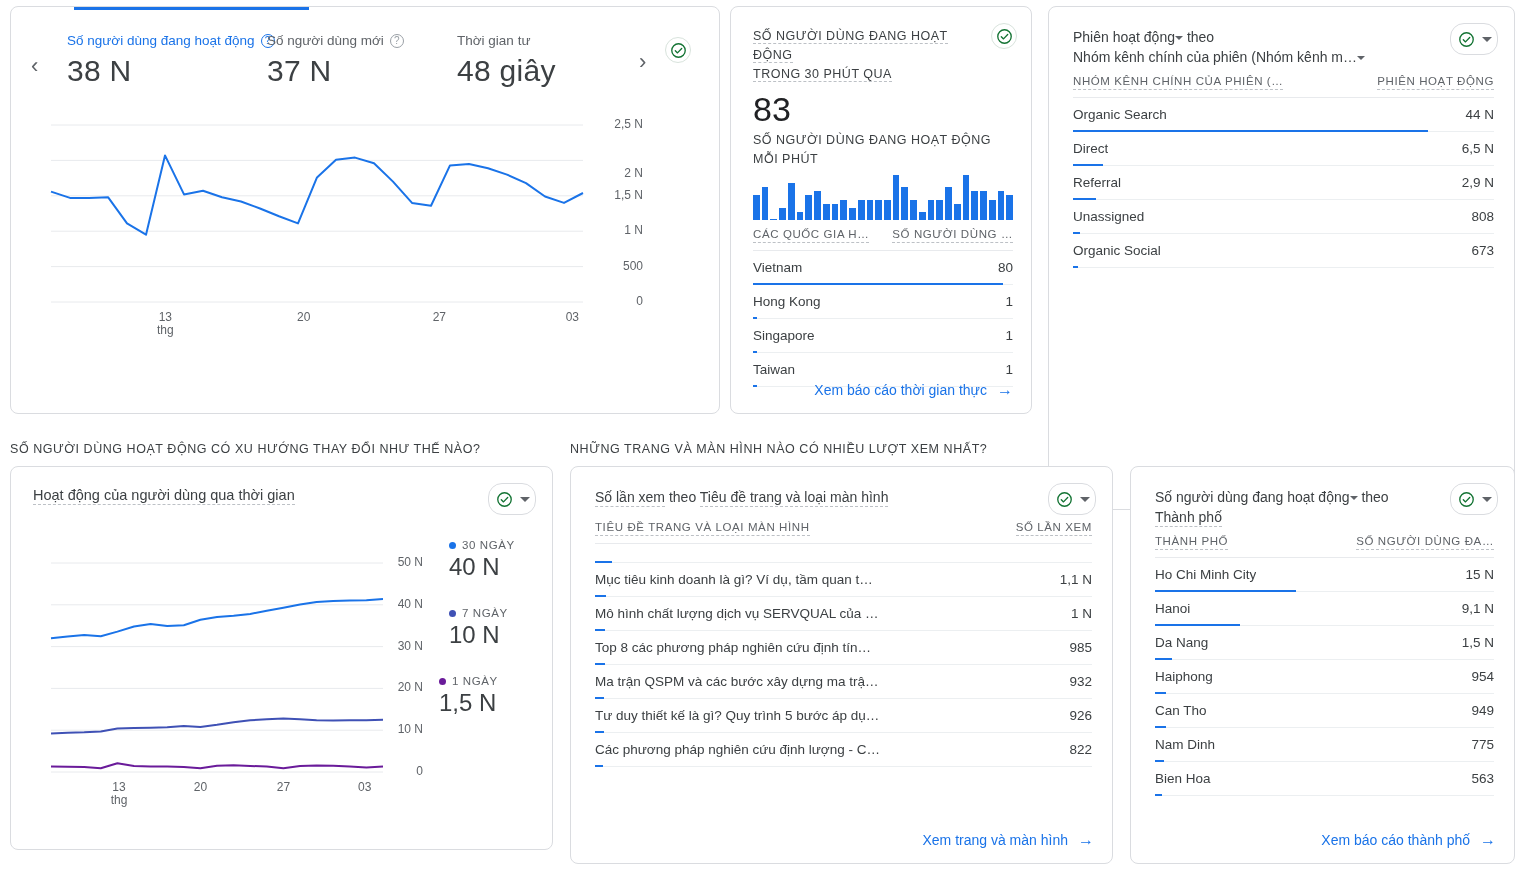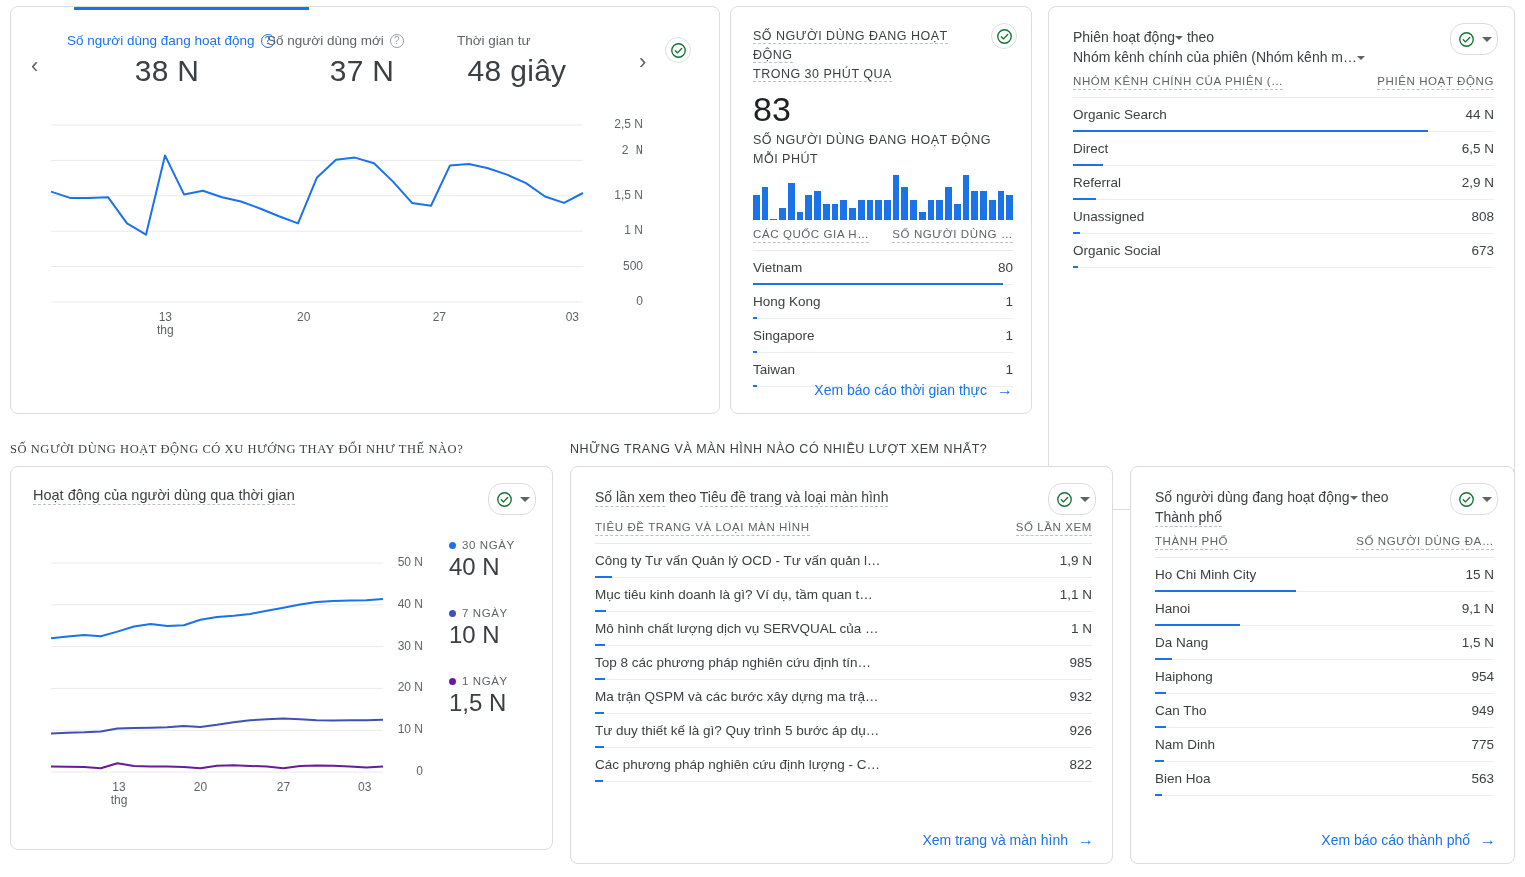--- a/index.html
+++ b/index.html
@@ -66,21 +66,21 @@
   .bar { position:absolute; left:0; bottom:-1px; height:2.5px; background:#1a73e8; }
 
   
   #card-overview { left:10px; top:6px; width:710px; height:408px; }
   .tabbar { position:absolute; left:0; top:0; width:100%; height:3px; }
   .tab-ind { position:absolute; top:0; height:3px; background:#1a73e8; }
   .metrics { display:flex; align-items:flex-start; padding:26px 0 0 56px; gap:0; }
   .metric { }
   .metric .mlabel { font-size:13.5px; color:#5f6368; display:flex; align-items:center; gap:6px; white-space:nowrap;}
   .metric.active .mlabel { color:#1a73e8; }
-  .metric .mval { font-size:30px; font-weight:400; color:#3c4043; margin-top:6px; letter-spacing:.3px;text-align:center;}
+  .metric .mval { font-size:30px; font-weight:400; color:#3c4043; margin-top:6px; letter-spacing:.3px;}
   .qmark {
     width:14px;height:14px;border-radius:50%;border:1.3px solid #9aa0a6;
     font-size:10px;line-height:12px;text-align:center;color:#9aa0a6;flex:0 0 auto;
   }
   .metric.active .qmark { border-color:#1a73e8;color:#1a73e8; }
   .nav-arrow { position:absolute; color:#5f6368; font-size:22px; cursor:pointer; user-select:none; }
   #ov-prev { left:20px; top:46px; }
   #ov-next { left:628px; top:42px; font-weight:300;}
   #ov-check { position:absolute; right:28px; top:30px; }
 
@@ -99,21 +99,21 @@
 
   
   #card-channels { left:1048px; top:6px; width:467px; height:504px; }
   .dd-title { font-size:14px; color:#3c4043; line-height:20px; }
 
   
   .sec-head {
     position:absolute; font-size:12.5px; letter-spacing:.55px;
     color:#3c4043; text-transform:uppercase;
   }
-  #sec1 { left:10px; top:442px;font-family:Liberation Serif, serif; }
+  #sec1 { left:10px; top:442px; }
   #sec2 { left:570px; top:442px; }
 
   
   #card-activity { left:10px; top:466px; width:543px; height:384px; }
   .legend-item { position:absolute; }
   .legend-item .lg-top { font-size:11.5px; letter-spacing:.6px; color:#5f6368; display:flex; align-items:center; gap:6px; text-transform:uppercase;}
   .legend-item .dot { width:7px;height:7px;border-radius:50%;display:inline-block; }
   .legend-item .lg-val { font-size:24px; color:#3c4043; margin-top:2px; }
 
   
@@ -164,21 +164,21 @@
         </div>
         <div class="mval">48 giây</div>
       </div>
     </div>
 
     <div class="linechart" id="ov-chart">
         <div class="axis-lab" style="top: 177px;">0</div>
         <div class="axis-lab" style="top: 141.6px;">500</div>
         <div class="axis-lab" style="top: 106.2px;">1 N</div>
         <div class="axis-lab" style="top: 70.8px;">1,5 N</div>
-        <div class="axis-lab" style="top: 27px; font-family: Liberation Mono, monospace;">2 N</div>
+        <div class="axis-lab" style="top: 49px;">2 N</div>
         <div class="axis-lab" style="top: 0px;">2,5 N</div>
         <svg width="610" height="215" style="display: block;">
           <line x1="6" y1="185" x2="538" y2="185" stroke="#e8eaed" stroke-width="1"></line>
           <line x1="6" y1="149.6" x2="538" y2="149.6" stroke="#e8eaed" stroke-width="1"></line>
           <line x1="6" y1="114.2" x2="538" y2="114.2" stroke="#e8eaed" stroke-width="1"></line>
           <line x1="6" y1="78.8" x2="538" y2="78.8" stroke="#e8eaed" stroke-width="1"></line>
           <line x1="6" y1="43.400000000000006" x2="538" y2="43.400000000000006" stroke="#e8eaed" stroke-width="1"></line>
           <line x1="6" y1="8" x2="538" y2="8" stroke="#e8eaed" stroke-width="1"></line>
           <path d="M6.0 74.6 L25.0 80.9 L44.0 80.9 L63.0 80.2 L82.0 106.4 L101.0 117.7 L120.0 38.4 L139.0 77.4 L158.0 73.8 L177.0 80.2 L196.0 84.5 L215.0 91.5 L234.0 99.3 L253.0 106.4 L272.0 60.4 L291.0 42.7 L310.0 40.6 L329.0 46.2 L348.0 64.6 L367.0 85.9 L386.0 88.7 L405.0 48.4 L424.0 46.9 L443.0 51.2 L462.0 57.6 L481.0 66.1 L500.0 79.5 L519.0 85.9 L538.0 76.0 " fill="none" stroke="#1a73e8" stroke-width="2" stroke-linejoin="round"></path>
         </svg>
@@ -405,21 +405,21 @@
           </div>
           <div class="lg-val">40 N</div>
         </div>
         <div class="legend-item" style="left: 438px; top: 140px;">
           <div class="lg-top">
             <span class="dot" style="background: rgb(63, 81, 181);"></span>
             <span>7 NGÀY</span>
           </div>
           <div class="lg-val">10 N</div>
         </div>
-        <div class="legend-item" style="left: 438px; top: 208px;">
+        <div class="legend-item" style="left: 428px; top: 208px;">
           <div class="lg-top">
             <span class="dot" style="background: rgb(106, 27, 154);"></span>
             <span>1 NGÀY</span>
           </div>
           <div class="lg-val">1,5 N</div>
         </div>
       </div>
   </div>
 
   <div class="card" id="card-pages">
@@ -441,24 +441,20 @@
         <span class="dashed-ul">Tiêu đề trang và loại màn hình</span>
       </div>
     </div>
     <div style="padding:14px 20px 0 24px;">
       <div class="thead">
         <span>TIÊU ĐỀ TRANG VÀ LOẠI MÀN HÌNH</span>
         <span>SỐ LẦN XEM</span>
       </div>
       <div id="pg-rows">
           <div class="trow">
-            <div class="line">
-              <span class="nm">Công ty Tư vấn Quản lý OCD - Tư vấn quản l…</span>
-              <span class="val">1,9 N</span>
-            </div>
             <div class="bar" style="width: 17.15px;"></div>
           </div>
           <div class="trow">
             <div class="line">
               <span class="nm">Mục tiêu kinh doanh là gì? Ví dụ, tầm quan t…</span>
               <span class="val">1,1 N</span>
             </div>
             <div class="bar" style="width: 10.78px;"></div>
           </div>
           <div class="trow">

